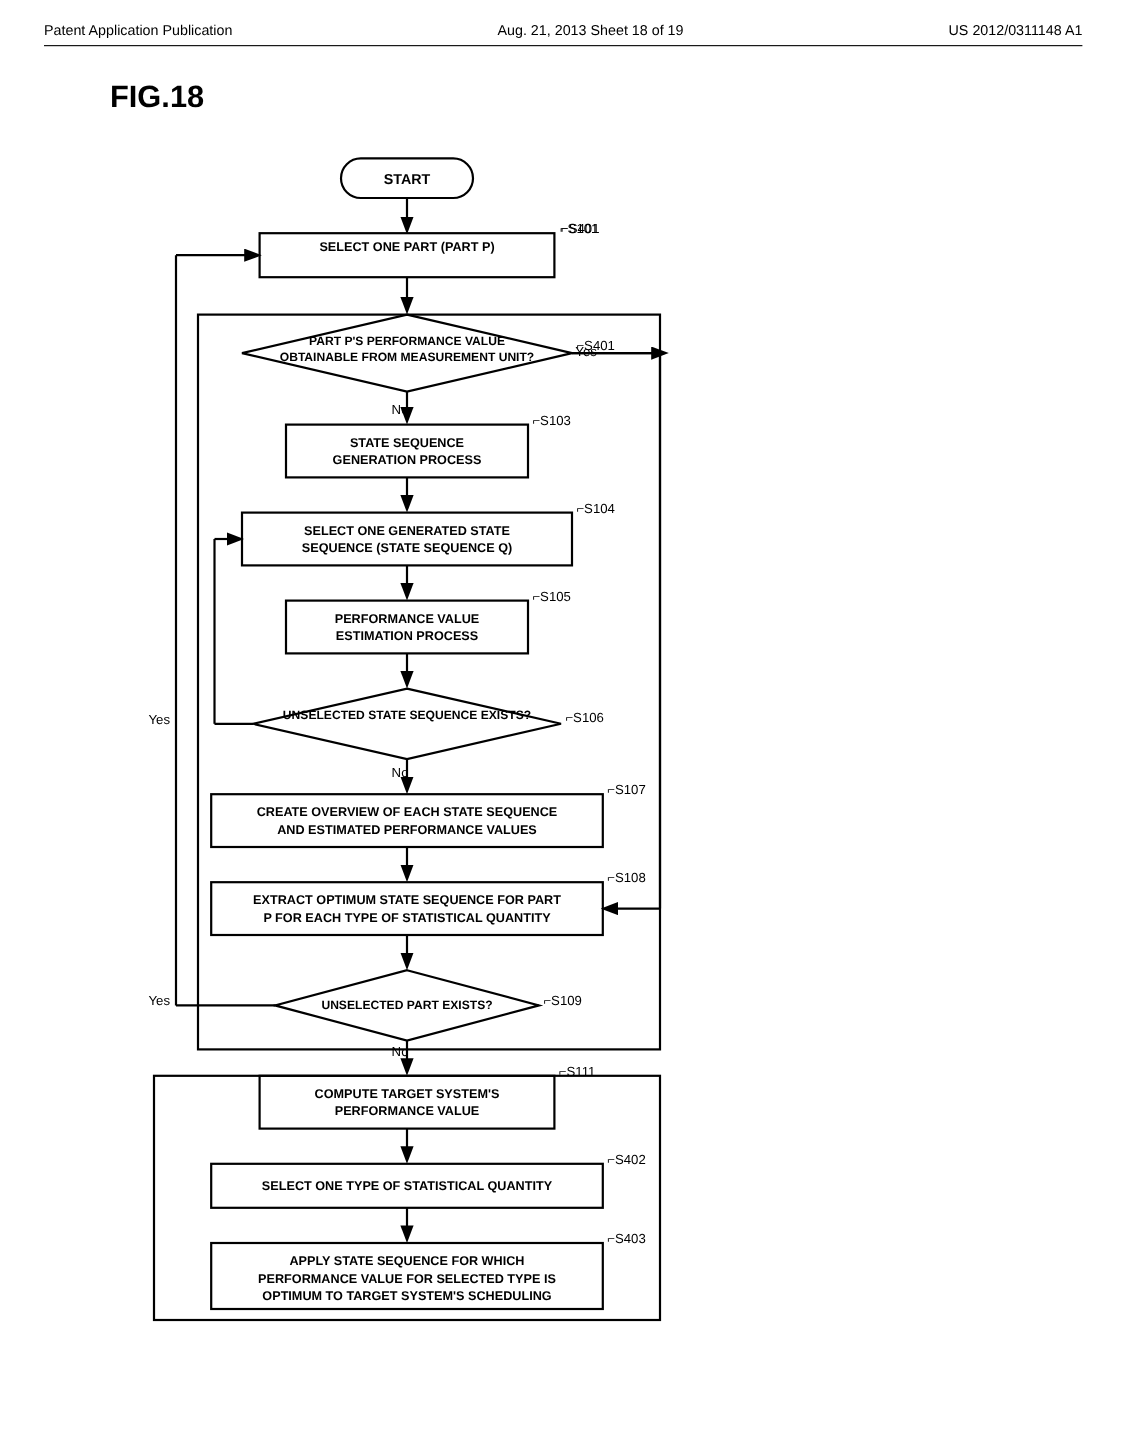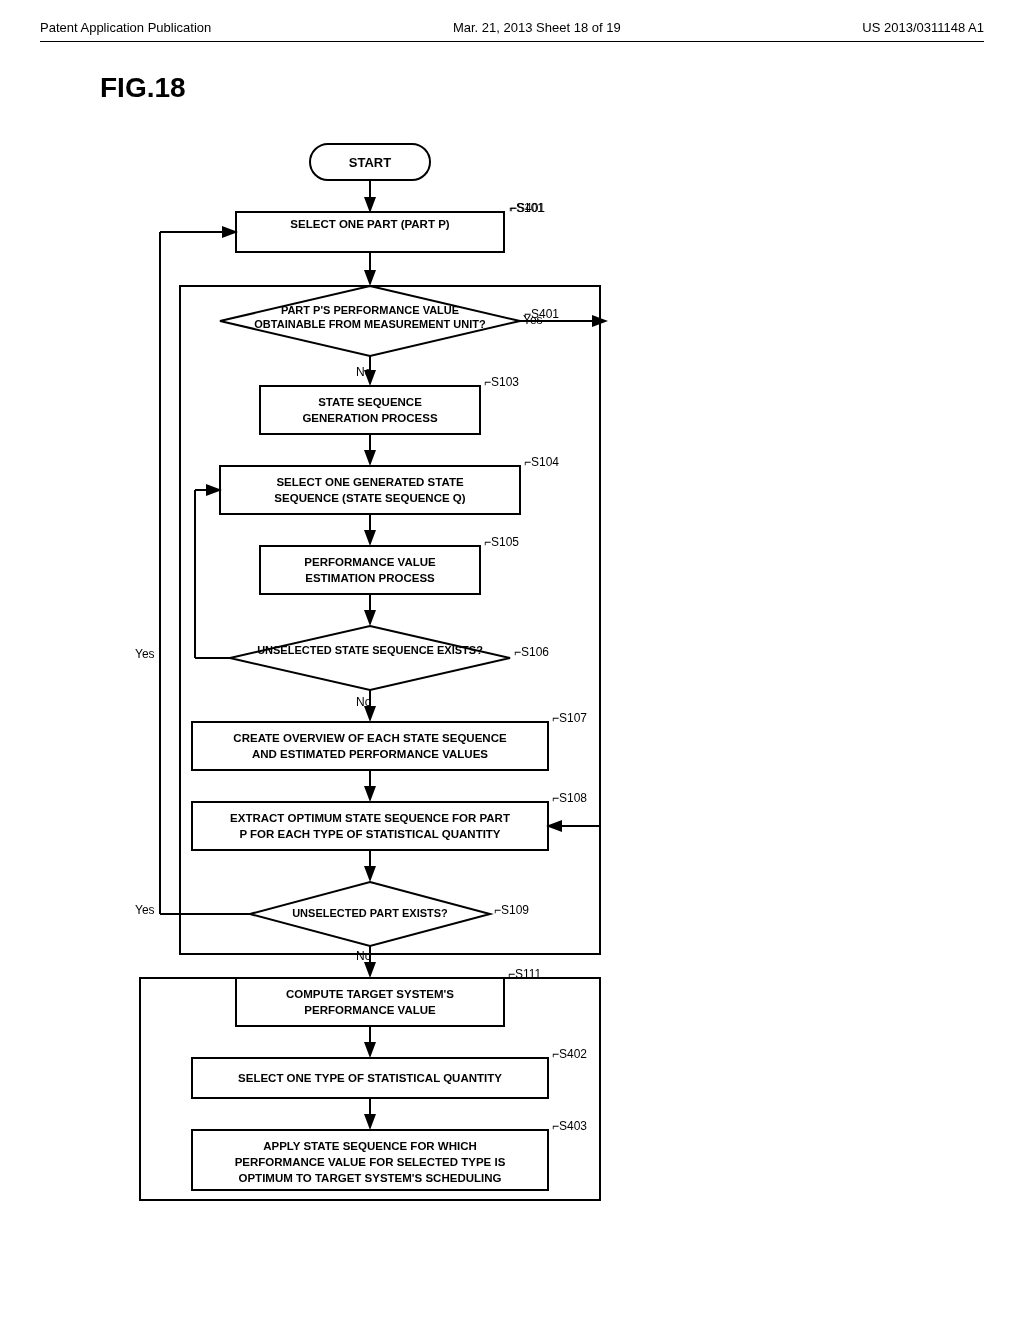--- a/index.html
+++ b/index.html
@@ -33,22 +33,22 @@
       margin-left: 60px;
     }
   </style>
 </head>
 <body>
 
 <div class="page">
 
   <div class="header">
     <span>Patent Application Publication</span>
-    <span>Mar. 21, 2013   Sheet 18 of 19</span>
-    <span>US 2013/0311148 A1</span>
+    <span>Aug. 21, 2013   Sheet 18 of 19</span>
+    <span>US 2012/0311148 A1</span>
   </div>
 
   <div class="fig-label">FIG.18</div>
 
   <div style="display:flex; justify-content:flex-start; width:100%;">
     <svg width="700" height="1180">
 
       <defs>
         <marker id="arrowhead" markerWidth="8" markerHeight="6" refX="6" refY="3" orient="auto">
           <polygon points="0 0, 8 3, 0 6" fill="#000"></polygon>

